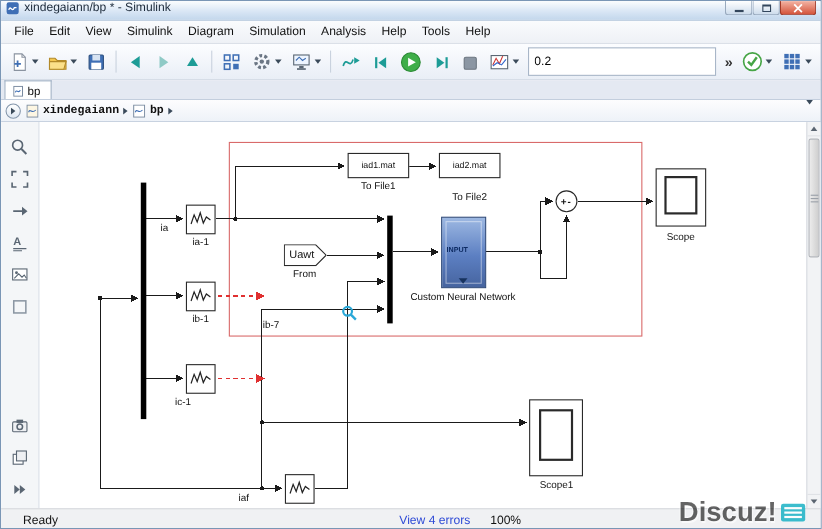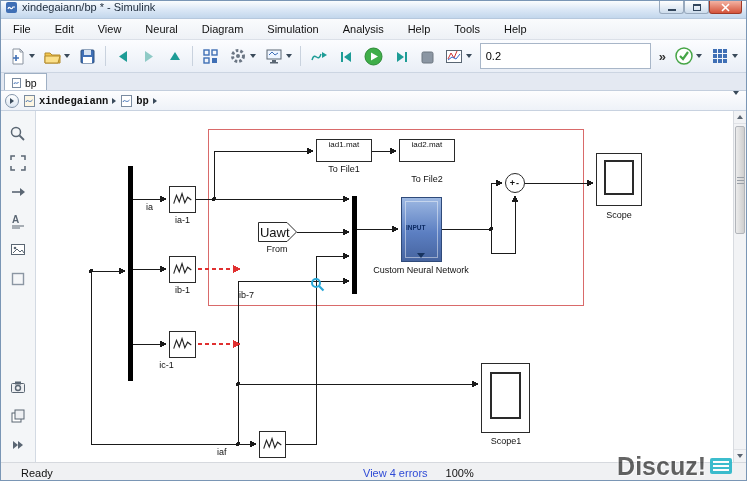--- a/index.html
+++ b/index.html
@@ -13,21 +13,21 @@
   .titlebar{height:18px;display:flex;align-items:flex-start;gap:4px;padding:0 4px;
     background:linear-gradient(#fbfdfe,#d9e6f5 55%,#c3d7ec);border-bottom:1px solid #b6c8dd;}
   .title-text{font-size:11px;color:#1c2a3a;}
   .win-controls{margin-left:auto;display:flex;}
   .win-btn{width:25px;height:13px;border:1px solid #98a9bd;border-top:none;border-radius:0 0 3px 3px;
     background:linear-gradient(#ffffff,#cddcec);display:flex;align-items:center;justify-content:center;}
   .win-btn.close{width:33px;background:linear-gradient(#f3b3a3,#d4533a);border-color:#a03a28;}
   .glyph-min{width:8px;height:2px;background:#33465c;margin-top:5px;}
   .glyph-max{width:8px;height:7px;border:1px solid #33465c;border-top-width:2px;}
   
-  .menubar{height:21px;display:flex;align-items:center;gap:10px;padding:0 5px;
+  .menubar{height:21px;display:flex;align-items:center;gap:0;padding:0 5px;
     background:linear-gradient(#fafbfd,#eef1f6);border-bottom:1px solid #dbe0e8;}
   .menu-item{padding:2px 7px;border-radius:2px;}
   
   .toolbar{height:33px;display:flex;align-items:center;gap:2px;padding:0 5px;
     background:linear-gradient(#fcfdff,#e9eef6);border-bottom:1px solid #ccd5e2;}
   .tb-btn{height:24px;display:flex;align-items:center;gap:2px;padding:0 2px;border:1px solid transparent;border-radius:2px;}
   .sep{width:1px;height:20px;background:#c9d2de;margin:0 3px;}
   .caret{width:0;height:0;border-left:3px solid transparent;border-right:3px solid transparent;border-top:4px solid #3a4a5a;}
   .time-field{width:188px;height:20px;border:1px solid #a8b6c8;padding:12px 5px;font-size:11px;background:#fff;margin:0 3px;
     font-family:"Liberation Sans",sans-serif;}
@@ -50,30 +50,30 @@
   .pal-icon{width:22px;height:22px;display:flex;align-items:center;justify-content:center;border-radius:2px;}
   .pal-spacer{flex:1;}
   .canvas{position:relative;width:699px;height:351px;background:#fff;}
   .wires{position:absolute;left:0;top:0;z-index:2;}
   .red-rect{position:absolute;left:172px;top:18px;width:376px;height:177px;border:1px solid #d96a6a;z-index:1;}
   
   .blk{position:absolute;border:1px solid #2a2a2a;background:#fff;z-index:3;}
   .blk-label{position:absolute;font-size:9px;text-align:center;color:#111;z-index:4;}
   .wire-label{position:absolute;font-size:9px;color:#111;z-index:4;}
   .mux{position:absolute;background:#000;z-index:3;}
-  .tofile{display:flex;align-items:flex-start;justify-content:center;font-size:8px;}
+  .tofile{display:flex;align-items:center;justify-content:center;font-size:8px;}
   .sum{border-radius:50%;display:flex;align-items:center;justify-content:center;font-size:9px;font-weight:bold;letter-spacing:1px;}
   .nn{background:linear-gradient(180deg,#9db8e2 0%,#5c7fc2 55%,#46649f 100%);border:1px solid #2f4a7a;}
   .nn-inner{position:absolute;inset:3px;border:1px solid rgba(255,255,255,.45);}
   .nn-port{position:absolute;left:4px;top:26px;font-size:6.5px;font-weight:bold;color:#0d2b63;}
   .nn-arrow{position:absolute;bottom:3px;left:50%;transform:translateX(-50%);width:0;height:0;
     border-top:5px solid #17335f;border-left:4px solid transparent;border-right:4px solid transparent;}
   .scope-screen{position:absolute;border:2px solid #2a2a2a;background:#fff;}
   .from-wrap{position:absolute;z-index:3;}
-  .from-text{position:absolute;left:2px;right:8px;top:50%;transform:translateY(-50%);text-align:center;font-size:13px;}
+  .from-text{position:absolute;left:2px;right:8px;top:50%;transform:translateY(-50%);text-align:center;font-size:10px;}
   .mag{position:absolute;z-index:5;}
   
   .vscroll{width:13px;background:#f2f3f5;border-left:1px solid #d8dbe0;position:relative;}
   .vs-btn{height:13px;display:flex;align-items:center;justify-content:center;border-bottom:1px solid #e0e2e6;}
   .vs-btn.bottom{position:absolute;bottom:0;left:0;right:0;border-top:1px solid #e0e2e6;border-bottom:none;}
   .tri-u{width:0;height:0;border-left:3px solid transparent;border-right:3px solid transparent;border-bottom:4px solid #5a6470;}
   .tri-d{width:0;height:0;border-left:3px solid transparent;border-right:3px solid transparent;border-top:4px solid #5a6470;}
   .vs-thumb{position:absolute;left:1px;right:1px;top:15px;height:108px;background:linear-gradient(90deg,#ececec,#cfcfcf);
     border:1px solid #b2b5ba;border-radius:2px;display:flex;flex-direction:column;gap:2px;align-items:center;justify-content:center;}
   .vs-thumb i{display:block;width:7px;height:1px;background:#9aa0a8;}
@@ -115,21 +115,21 @@
             <path d="M1,1 L8,8 M8,1 L1,8" stroke="#fff" stroke-width="1.6"></path>
           </svg>
         </span>
     </span>
   </div>
 
   <div class="menubar">
     <span class="menu-item">File</span>
     <span class="menu-item">Edit</span>
     <span class="menu-item">View</span>
-    <span class="menu-item">Neural</span>
+    <span class="menu-item">Simulink</span>
     <span class="menu-item">Diagram</span>
     <span class="menu-item">Simulation</span>
     <span class="menu-item">Analysis</span>
     <span class="menu-item">Help</span>
     <span class="menu-item">Tools</span>
     <span class="menu-item">Help</span>
   </div>
 
   <div class="toolbar">
     <span class="tb-btn">

